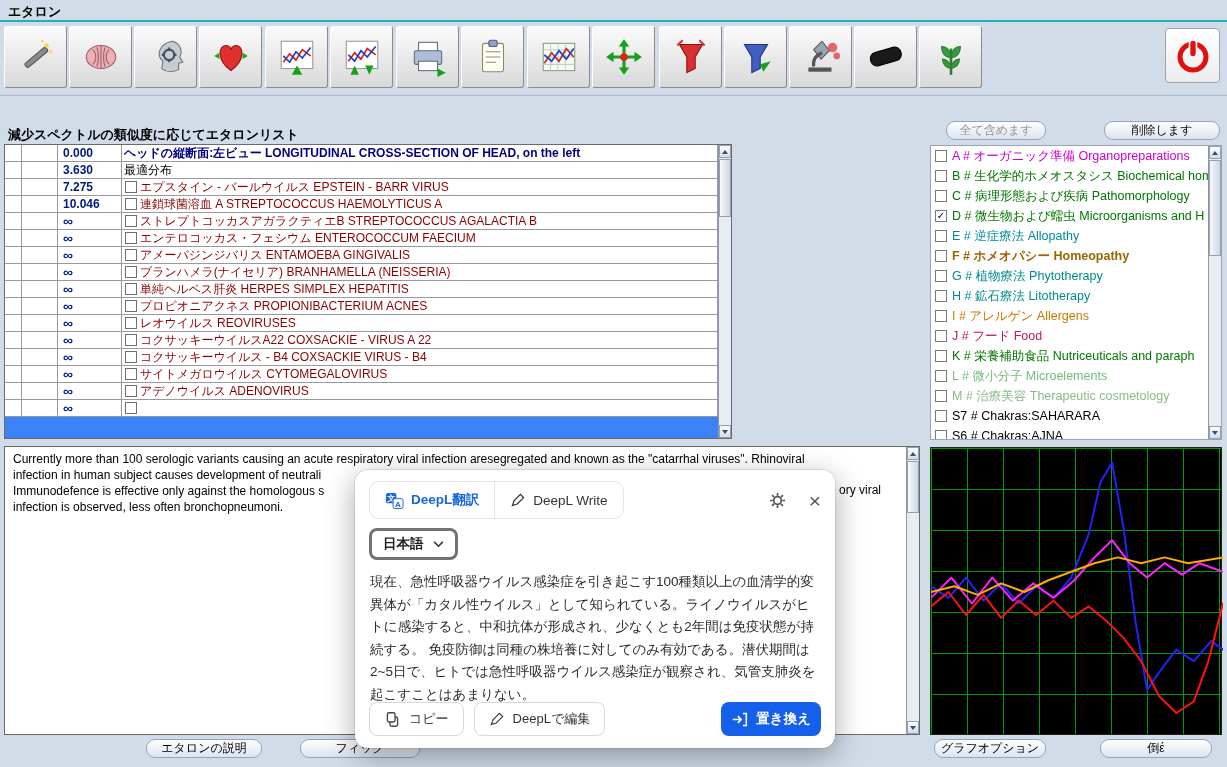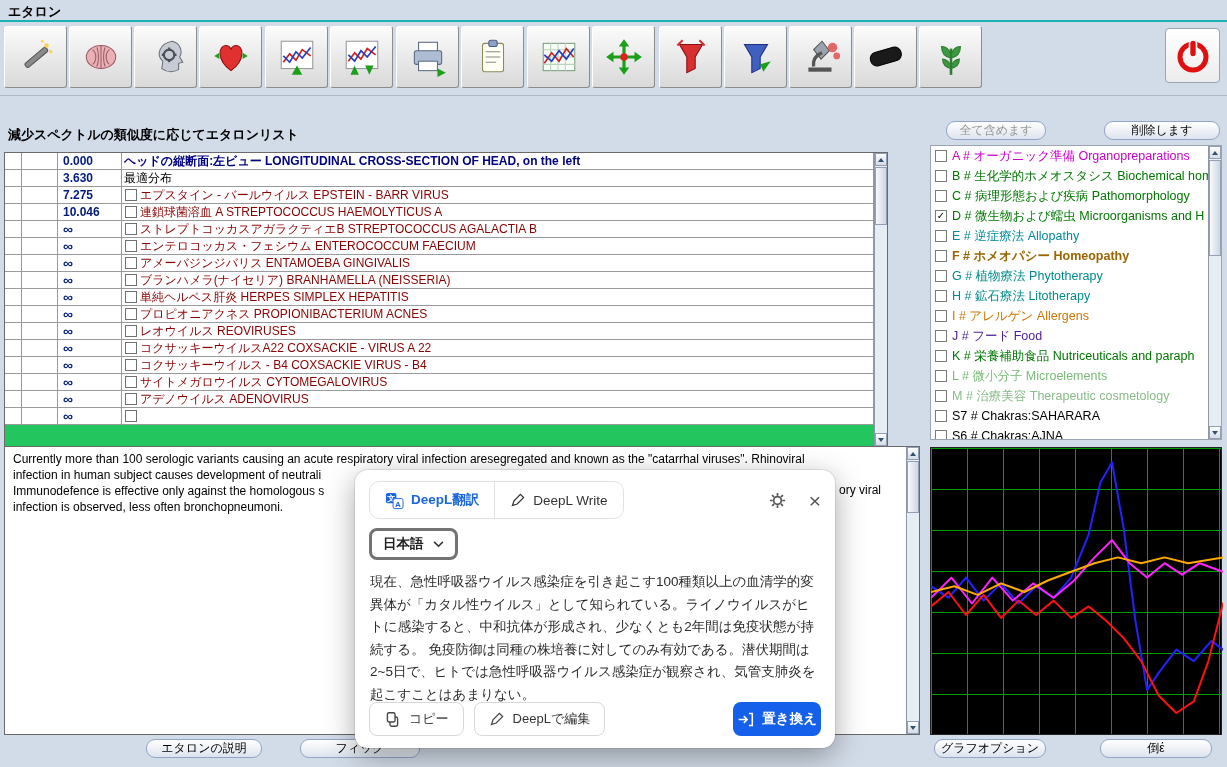--- a/index.html
+++ b/index.html
@@ -22,21 +22,21 @@
 
   
   .list-header { position:absolute; left:8px; top:126px; font-size:13px; font-weight:bold; color:#000; }
   .pill { position:absolute; height:19px; border:1px solid #93a5c5; border-radius:9px;
           background:linear-gradient(#ffffff,#dde4ef); font-size:12px; display:flex; align-items:center; justify-content:center; color:#000; }
   .pill.dim { color:#969696; }
   #btn-include-all { left:946px; top:121px; width:100px; }
   #btn-delete      { left:1104px; top:121px; width:116px; }
 
   
-  .etable { position:absolute; left:4px; top:152px; width:884px; height:295px; background:#22c55e; border:1px solid #6a6a6a; overflow:hidden; }
+  .etable { position:absolute; left:4px; top:144px; width:728px; height:295px; background:#3b82f6; border:1px solid #6a6a6a; overflow:hidden; }
   .erows  { position:absolute; left:0; top:0; right:13px; bottom:0; overflow:hidden; }
   .trow { display:grid; grid-template-columns:17px 36px 64px 1fr; height:17px; border-bottom:1px solid #9a9a9a; background:#fff; }
   .trow.sel { background:#7e96b4; }
   .tc { border-right:1px solid #9a9a9a; overflow:hidden; white-space:nowrap; display:flex; align-items:center; }
   .tcv { padding-left:5px; color:#001a7e; font-size:12px; font-weight:bold; }
   .tcv.inf { font-size:14px; }
   .tcn { padding-left:2px; gap:3px; font-size:12px; }
   .tcn.head { color:#000080; font-weight:bold; }
   .tcn.plain { color:#000; }
   .tcn.item { color:#8b0000; }
@@ -88,21 +88,21 @@
   .dl-tab.active { color:#1a66dc; font-weight:bold; }
   .dl-tab.inactive { color:#333; border-left:1px solid #e2e2e6; }
   .dl-icon-btn { margin-left:auto; cursor:pointer; display:flex; align-items:center; }
   .dl-close { margin-left:22px; font-size:21px; color:#555; cursor:pointer; line-height:1; }
   .dl-lang { position:absolute; left:14px; top:58px; height:32px; min-width:80px; border:3px solid #737373; border-radius:8px;
              display:flex; align-items:center; gap:9px; padding:0 11px; font-size:13.5px; font-weight:bold; color:#222; cursor:pointer; }
   .dl-body { position:absolute; left:15px; right:15px; top:101px; font-size:13.5px; line-height:22.5px; color:#2b2b2b; }
   .dl-footer { position:absolute; left:14px; right:14px; bottom:12px; display:flex; align-items:center; gap:10px; }
   .dl-btn { height:34px; display:flex; align-items:center; gap:8px; padding:0 14px; border:1px solid #d8d8dc; border-radius:8px;
             font-size:13px; color:#333; background:#fff; cursor:pointer; }
-  .dl-replace { margin-left:auto; height:34px; display:flex; align-items:center; gap:8px; padding:0 4px; background:#1560ea;
+  .dl-replace { margin-left:auto; height:34px; display:flex; align-items:center; gap:8px; padding:0 10px; background:#1560ea;
                 color:#fff; border-radius:8px; font-size:13.5px; font-weight:bold; cursor:pointer; }
 </style>
 </head>
 <body>
 
 <div class="window">
 
   <div class="titlebar">
     <span>エタロン</span>
   </div>
@@ -417,21 +417,21 @@
         <div class="cat-item">
           <span class="cb"></span>
           <span class="cat-label" style="color: rgb(0, 139, 139);">H # 鉱石療法 Litotherapy</span>
         </div>
         <div class="cat-item">
           <span class="cb"></span>
           <span class="cat-label" style="color: rgb(204, 119, 0);">I # アレルゲン Allergens</span>
         </div>
         <div class="cat-item">
           <span class="cb"></span>
-          <span class="cat-label" style="color: #4c1d95;">J # フード Food</span>
+          <span class="cat-label" style="color: #be185d;">J # フード Food</span>
         </div>
         <div class="cat-item">
           <span class="cb"></span>
           <span class="cat-label" style="color: rgb(0, 119, 0);">K # 栄養補助食品 Nutriceuticals and paraph</span>
         </div>
         <div class="cat-item">
           <span class="cb"></span>
           <span class="cat-label" style="color: rgb(119, 187, 119);">L # 微小分子 Microelements</span>
         </div>
         <div class="cat-item">

